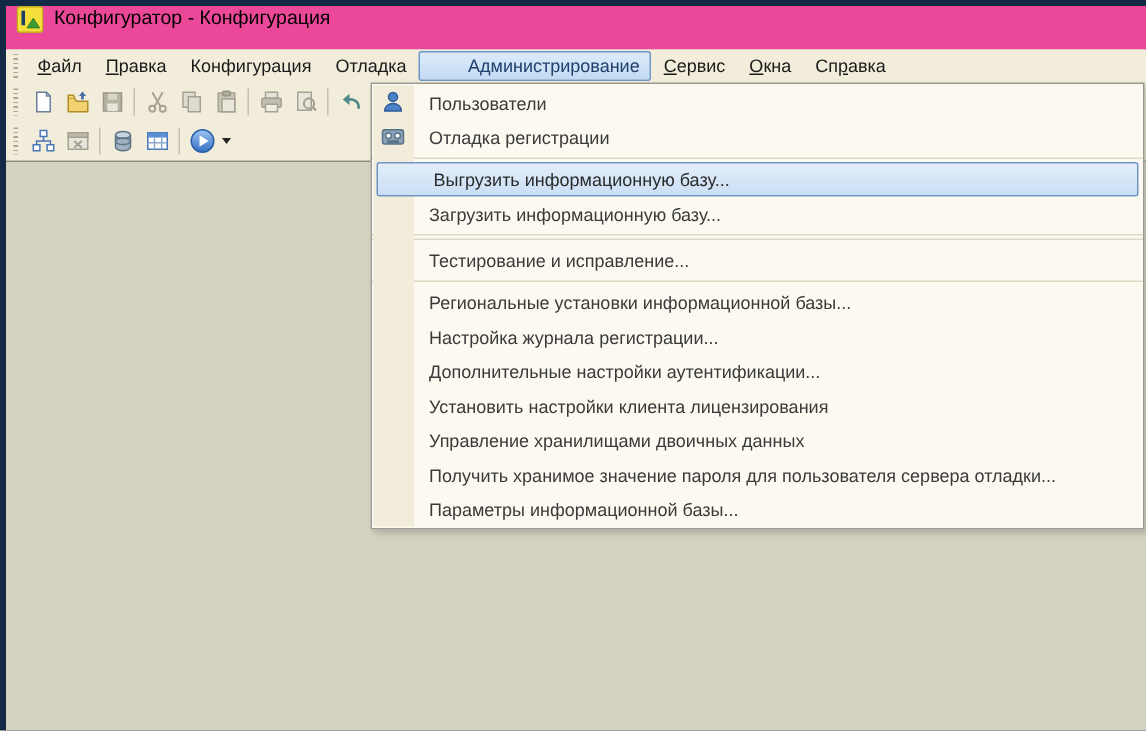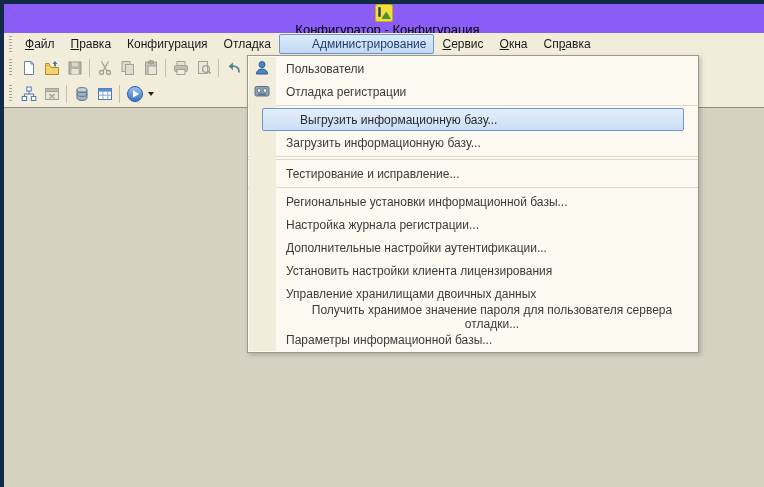--- a/index.html
+++ b/index.html
@@ -2,41 +2,41 @@
 <html><head>
 <meta charset="utf-8">
 <style>
   html,body{margin:0;padding:0;}
   body{font-family:"Liberation Sans",sans-serif;background:#555;}
   .screen{position:relative;width:764px;height:487px;background:#d6d2c2;overflow:hidden;}
   
   .frame-top{position:absolute;left:0;top:0;width:764px;height:4px;background:#122a45;}
   .frame-left{position:absolute;left:0;top:0;width:4px;height:487px;background:#122a45;}
   
-  .titlebar{position:absolute;left:4px;top:4px;right:0;height:29px;background:#8b5cf6;display:flex;align-items:center;padding-left:7px;box-sizing:border-box;flex-direction:column;}
+  .titlebar{position:absolute;left:4px;top:4px;right:0;height:29px;background:#ec4899;display:flex;padding-left:7px;box-sizing:border-box;}
   .titlebar .app-icon{width:18px;height:18px;margin-right:7px;flex:0 0 auto;}
   .title-text{font-size:13px;color:#000;}
   
   .bars{position:absolute;left:4px;top:33px;right:0;height:75px;background:#f1edda;border-bottom:1px solid #8f8d83;box-sizing:border-box;}
   .menubar{height:22px;display:flex;align-items:center;padding-left:3px;}
   .grip{width:3px;height:16px;margin:0 5px 0 2px;background:repeating-linear-gradient(180deg,#a8a590 0 1px,transparent 1px 3px);}
   .grip.tall{height:18px;}
   .mb-item{font-size:12px;color:#1a1a1a;padding:2px 7px;border:1px solid transparent;border-radius:2px;white-space:nowrap;}
   .mb-item .u{text-decoration:underline;}
   .mb-item.active{background:linear-gradient(#dcebfb,#c3d9f3);border:1px solid #6f96c8;color:#20406e;padding-left:32px;}
   .toolbar{height:26px;display:flex;align-items:center;padding-left:3px;}
   .tb-btn{width:23px;height:22px;display:flex;align-items:center;justify-content:center;flex:0 0 auto;}
   .tb-sep{width:1px;height:18px;background:#c4c0ae;margin:0 3px;flex:0 0 auto;}
   .dd-arrow{width:0;height:0;border-left:3.5px solid transparent;border-right:3.5px solid transparent;border-top:4px solid #222;margin-left:2px;}
   
-  .dropdown{position:absolute;left:247px;top:55px;width:452px;background:#fcfaf0;border:1px solid #9a9890;box-shadow:2px 2px 4px rgba(60,60,50,.25);z-index:10;padding:1px 0;box-sizing:border-box;text-align:center;}
+  .dropdown{position:absolute;left:247px;top:55px;width:516px;background:#fcfaf0;border:1px solid #9a9890;box-shadow:2px 2px 4px rgba(60,60,50,.25);z-index:10;padding:1px 0;box-sizing:border-box;}
   .icon-strip{position:absolute;left:1px;top:1px;bottom:1px;width:27px;background:#f1edda;}
   .mi{position:relative;height:23px;display:flex;align-items:center;padding-left:38px;font-size:12px;color:#3a3a3a;box-sizing:border-box;}
   .mi .mi-icon{position:absolute;left:6px;top:3px;width:16px;height:16px;}
-  .mi.hl{background:linear-gradient(#e3eefa,#cadef5);border:1px solid #6f96c8;border-radius:2px;margin:0 14px;padding-left:37px;color:#2b2b2b;}
+  .mi.hl{background:linear-gradient(#e3eefa,#cadef5);border:1px solid #6f96c8;border-radius:2px;margin:0 3px;padding-left:37px;color:#2b2b2b;}
   .msep{height:1px;background:#ddd9c6;margin:2px 0;}
   svg{display:block;}
 </style>
 </head>
 <body>
 
 <div class="screen">
   <div class="frame-top"></div>
   <div class="frame-left"></div>
 

